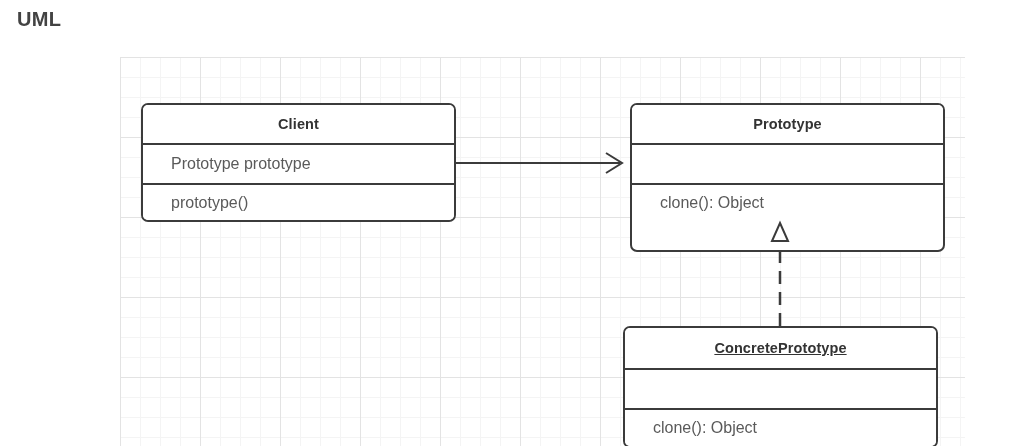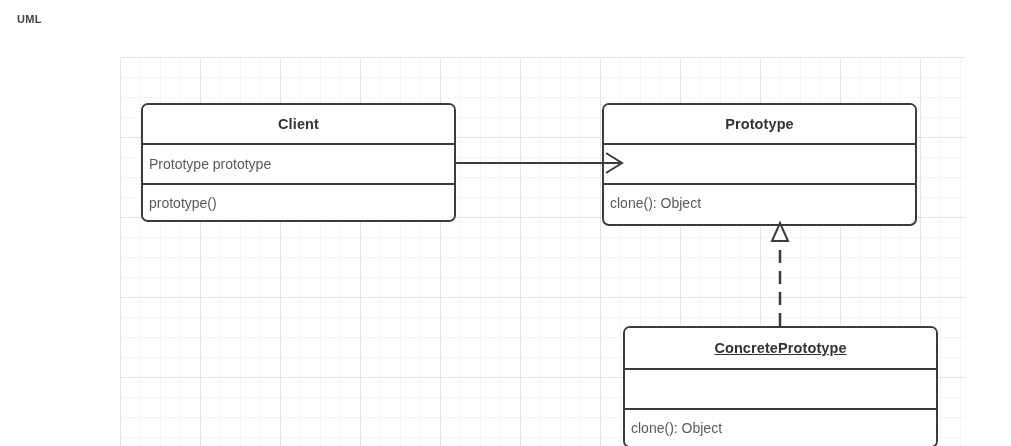--- a/index.html
+++ b/index.html
@@ -15,21 +15,21 @@
     overflow: hidden;
     font-family: "Liberation Sans", sans-serif;
     -webkit-font-smoothing: antialiased;
   }
 
   
   #section-title {
     position: absolute;
     left: 17px;
     top: 9px;
-    font-size: 11px;
+    font-size: 20px;
     font-weight: bold;
     color: #434343;
     letter-spacing: 0.3px;
     line-height: 20px;
     white-space: nowrap;
   }
 
   
   #diagram-canvas {
     position: absolute;
@@ -71,34 +71,34 @@
   }
   .compartment-name {
     justify-content: center;
     font-size: 14.5px;
     font-weight: bold;
     color: #333333;
     letter-spacing: 0.1px;
   }
   .compartment-body {
     justify-content: flex-start;
-    padding-left: 6px;
-    font-size: 14px;
+    padding-left: 28px;
+    font-size: 16px;
     font-weight: normal;
     color: #5a5a5a;
   }
   .compartment-empty { }
 
   
   #class-client            { left: 21px;  top: 46px;  width: 315px; height: 119px; }
   #class-client .c-name    { height: 38px; }
   #class-client .c-attrs   { height: 40px; }
   #class-client .c-ops     { height: 37px; }
 
-  #class-prototype          { left: 482px; top: 46px; width: 315px; height: 123px; }
+  #class-prototype          { left: 510px; top: 46px; width: 315px; height: 149px; }
   #class-prototype .c-name  { height: 38px; }
   #class-prototype .c-attrs { height: 40px; }
   #class-prototype .c-ops   { height: 37px; }
 
   #class-concreteprototype          { left: 503px; top: 269px; width: 315px; height: 122px; }
   #class-concreteprototype .c-name  { height: 40px; text-decoration: underline; }
   #class-concreteprototype .c-attrs { height: 40px; }
   #class-concreteprototype .c-ops   { height: 38px; }
 
   

